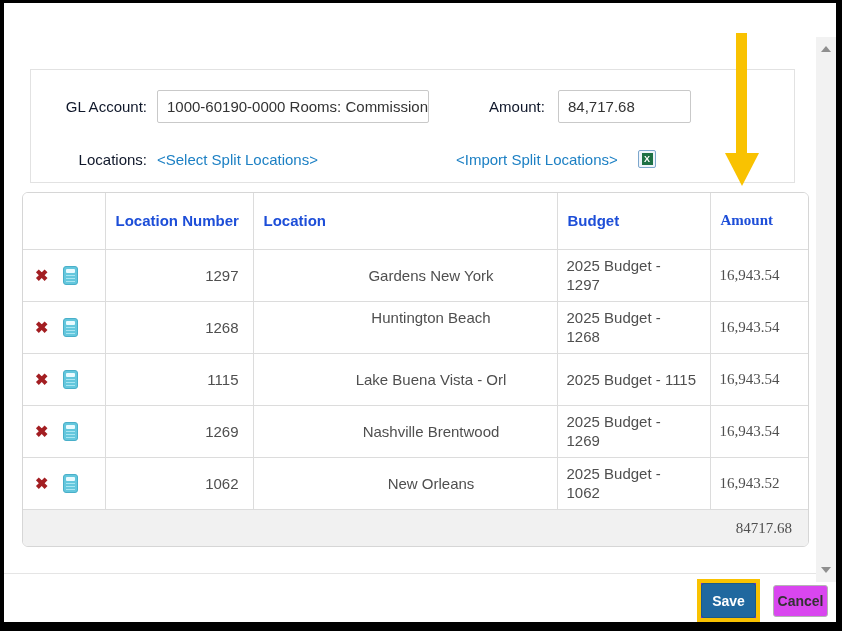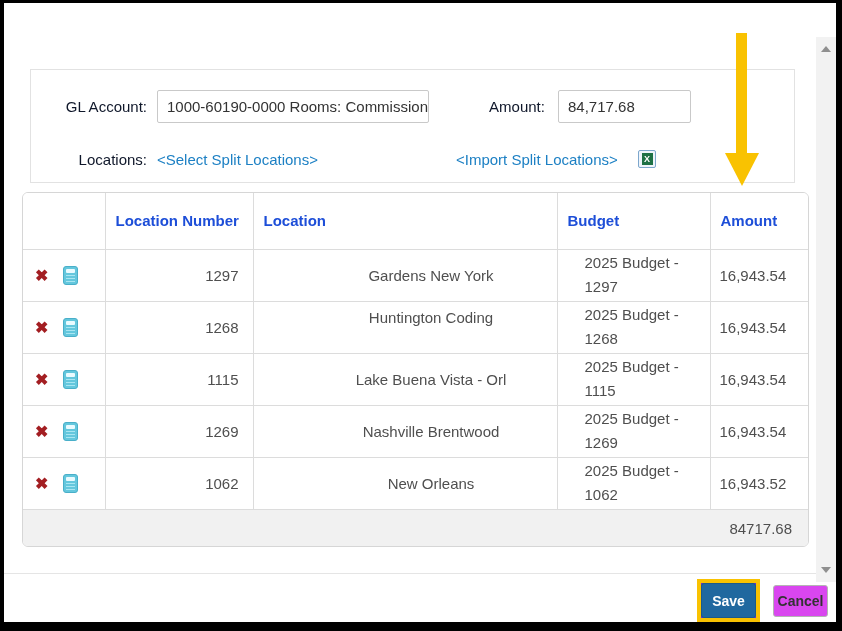--- a/index.html
+++ b/index.html
@@ -76,33 +76,33 @@
   }
   table { border-collapse: collapse; width: 100%; table-layout: fixed; }
   col.w-act { width: 82px; }
   col.w-num { width: 148px; }
   col.w-loc { width: 304px; }
   col.w-bud { width: 153px; }
   col.w-amt { width: 98px; }
 
   th, td { border: 1px solid #dcdcdc; font-size: 15px; }
   table tr th:first-child, table tr td:first-child { border-left: none; }
-  table tr th:last-child,  table tr td:last-child  { border-right: none; }
+  table tr th:last-child,  table tr td:last-child  { border-right: none; font-family: Liberation Serif, serif; }
   thead th { border-top: none; }
 
   thead th {
     height: 56px; text-align: left; padding-left: 10px;
     color: #1d4ed8; font-weight: bold; background: #fff;
   }
   tbody td { height: 52px; color: #4f4f4f; vertical-align: middle; }
 
   td.c-act { text-align: left; padding-left: 12px; white-space: nowrap; }
   td.c-num { text-align: right; padding-right: 14px; }
   td.c-loc { text-align: center; padding-left: 52px; }
-  td.c-bud { padding-left: 27px; padding-right: 6px; white-space: pre-line; line-height: 24px; }
+  td.c-bud { padding-left: 9px; padding-right: 6px; white-space: pre-line; line-height: 19px; }
   td.c-amt { padding-left: 9px; }
 
   
   tbody tr:nth-child(2) td.c-loc { vertical-align: top; padding-top: 7px; }
 
   .xicon {
     display: inline-block; color: #A31E22; font-size: 16px; font-weight: bold;
     vertical-align: middle; cursor: pointer;
   }
   .calc {
@@ -224,21 +224,21 @@
   </tr>
             <tr>
     <td class="c-act">
       <span class="xicon">✖</span>
       <span class="calc">
         <span class="calc-screen"></span>
         <span class="calc-keys"></span>
       </span>
     </td>
     <td class="c-num">1268</td>
-    <td class="c-loc">Huntington Coding</td>
+    <td class="c-loc">Huntington Beach</td>
     <td class="c-bud">2025 Budget -
 1268</td>
     <td class="c-amt">16,943.54</td>
   </tr>
             <tr>
     <td class="c-act">
       <span class="xicon">✖</span>
       <span class="calc">
         <span class="calc-screen"></span>
         <span class="calc-keys"></span>

